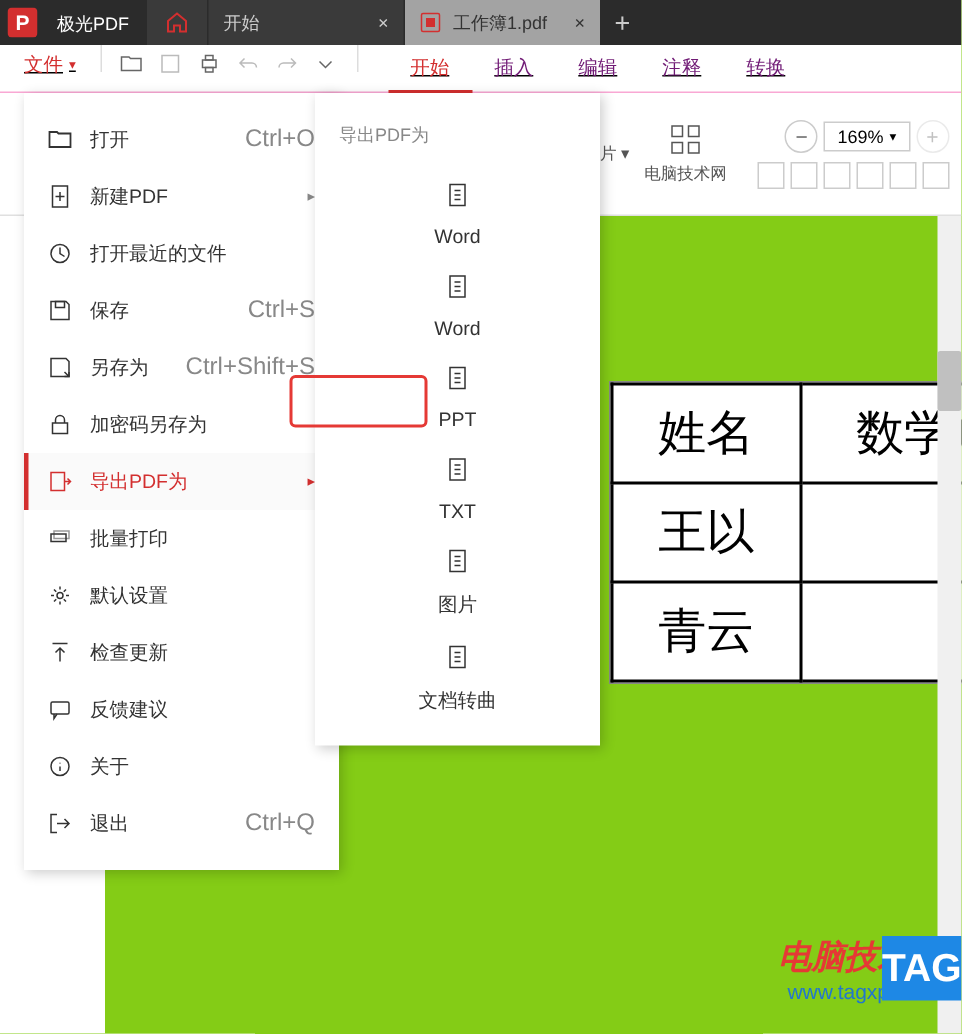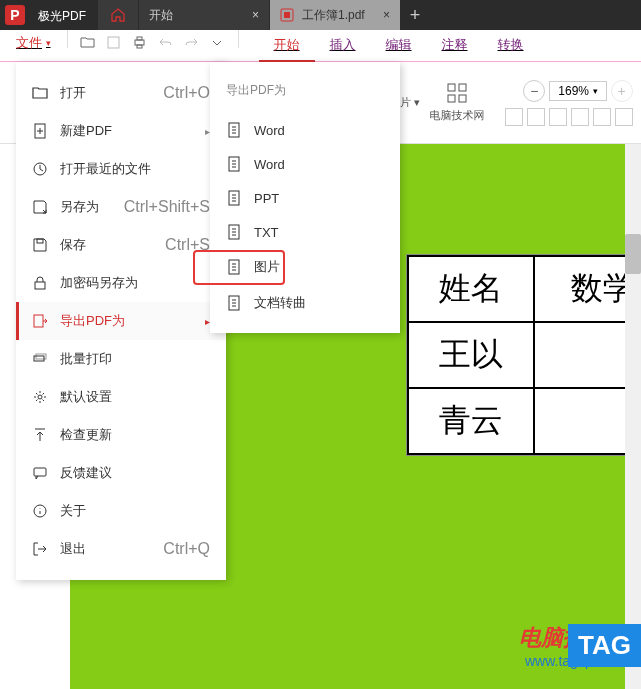--- a/index.html
+++ b/index.html
@@ -40,34 +40,34 @@
     .menu-item { display: flex; align-items: center; padding: 10px 16px; font-size: 13px; color: #333; gap: 12px; position: relative; }
     .menu-item.hover { color: #d32f2f; background: #fafafa; }
     .menu-item .shortcut { margin-left: auto; font-size: 16px; color: #888; }
     .menu-item .arrow { margin-left: auto; font-size: 10px; color: #888; }
     .menu-item .mi-icon { width: 16px; height: 16px; display: flex; align-items: center; justify-content: center; }
     .menu-item.hover .mi-icon, .menu-item.hover .shortcut, .menu-item.hover .arrow { color: #d32f2f; }
     .red-bar { position: absolute; left: 0; top: 0; bottom: 0; width: 3px; background: #d32f2f; }
     
     .submenu { position: absolute; left: 210px; top: 62px; width: 190px; background: #fff; box-shadow: 2px 2px 8px rgba(0,0,0,0.2); z-index: 10; padding: 12px 0; }
     .submenu-title { padding: 8px 16px 14px; font-size: 12px; color: #888; }
-    .sub-item { display: flex; align-items: center; padding: 9px 16px; font-size: 13px; color: #333; gap: 12px; }
+    .sub-item { display: flex; align-items: center; padding: 9px 16px; font-size: 13px; color: #333; gap: 12px; flex-direction: column; }
     .sub-item .mi-icon { width: 16px; height: 16px; }
     .highlight-box { position: absolute; left: 193px; top: 250px; width: 92px; height: 35px; border: 2.5px solid #e53935; border-radius: 4px; z-index: 11; pointer-events: none; }
     
     .content { position: absolute; left: 70px; top: 144px; right: 0; bottom: 0; background: #84cc16; }
     .page { position: absolute; left: 336px; top: 110px; width: 300px; background: #fff; border: 1px solid #888; }
     .page table { border-collapse: collapse; width: 100%; }
     .page td { border: 2px solid #000; padding: 10px 12px; font-size: 32px; text-align: center; font-family: "SimSun", serif; }
     .page td.num { text-align: right; padding-right: 20px; }
     
     .watermark { position: absolute; right: 12px; bottom: 20px; text-align: center; }
     .wm-title { color: #e53935; font-size: 22px; font-weight: bold; font-style: italic; }
     .wm-url { color: #2277cc; font-size: 14px; }
-    .tag-badge { position: absolute; right: 0; bottom: 22px; background: #1e88e5; color: #fff; font-size: 26px; font-weight: bold; padding: 6px 10px; }
+    .tag-badge { position: absolute; right: 0; bottom: 22px; background: #1e88e5; color: #fff; font-size: 26px; font-weight: bold; padding: 6px 0; }
     
     .scrollbar { position: absolute; right: 0; top: 144px; width: 16px; bottom: 0; background: #f0f0f0; }
     .scroll-thumb { width: 100%; height: 40px; background: #c0c0c0; border-radius: 2px; margin-top: 90px; }
   </style>
 </head>
 <body>
 
 <div class="titlebar">
   <div class="app-icon">
     <svg viewBox="0 0 20 20">
@@ -229,35 +229,35 @@
           <circle cx="8" cy="8" r="6" fill="none" stroke="currentColor"></circle>
           <path d="M8 4v4l3 2" stroke="currentColor" fill="none"></path>
         </svg>
       </span>
       <span>打开最近的文件</span>
     </div>
     <div class="menu-item">
       <span class="mi-icon">
         <svg viewBox="0 0 16 16">
           <path d="M2 2h10l2 2v10H2z" fill="none" stroke="currentColor"></path>
+          <rect x="5" y="2" width="6" height="4" fill="none" stroke="currentColor"></rect>
+        </svg>
+      </span>
+      <span>保存</span>
+      <span class="shortcut">Ctrl+S</span>
+    </div>
+    <div class="menu-item">
+      <span class="mi-icon">
+        <svg viewBox="0 0 16 16">
+          <path d="M2 2h10l2 2v10H2z" fill="none" stroke="currentColor"></path>
           <path d="M11 11l3 3M14 11v3h-3" stroke="currentColor" fill="none"></path>
         </svg>
       </span>
       <span>另存为</span>
       <span class="shortcut">Ctrl+Shift+S</span>
-    </div>
-    <div class="menu-item">
-      <span class="mi-icon">
-        <svg viewBox="0 0 16 16">
-          <path d="M2 2h10l2 2v10H2z" fill="none" stroke="currentColor"></path>
-          <rect x="5" y="2" width="6" height="4" fill="none" stroke="currentColor"></rect>
-        </svg>
-      </span>
-      <span>保存</span>
-      <span class="shortcut">Ctrl+S</span>
     </div>
     <div class="menu-item">
       <span class="mi-icon">
         <svg viewBox="0 0 16 16">
           <rect x="3" y="7" width="10" height="7" fill="none" stroke="currentColor"></rect>
           <path d="M5 7V5a3 3 0 016 0v2" fill="none" stroke="currentColor"></path>
         </svg>
       </span>
       <span>加密码另存为</span>
     </div>

